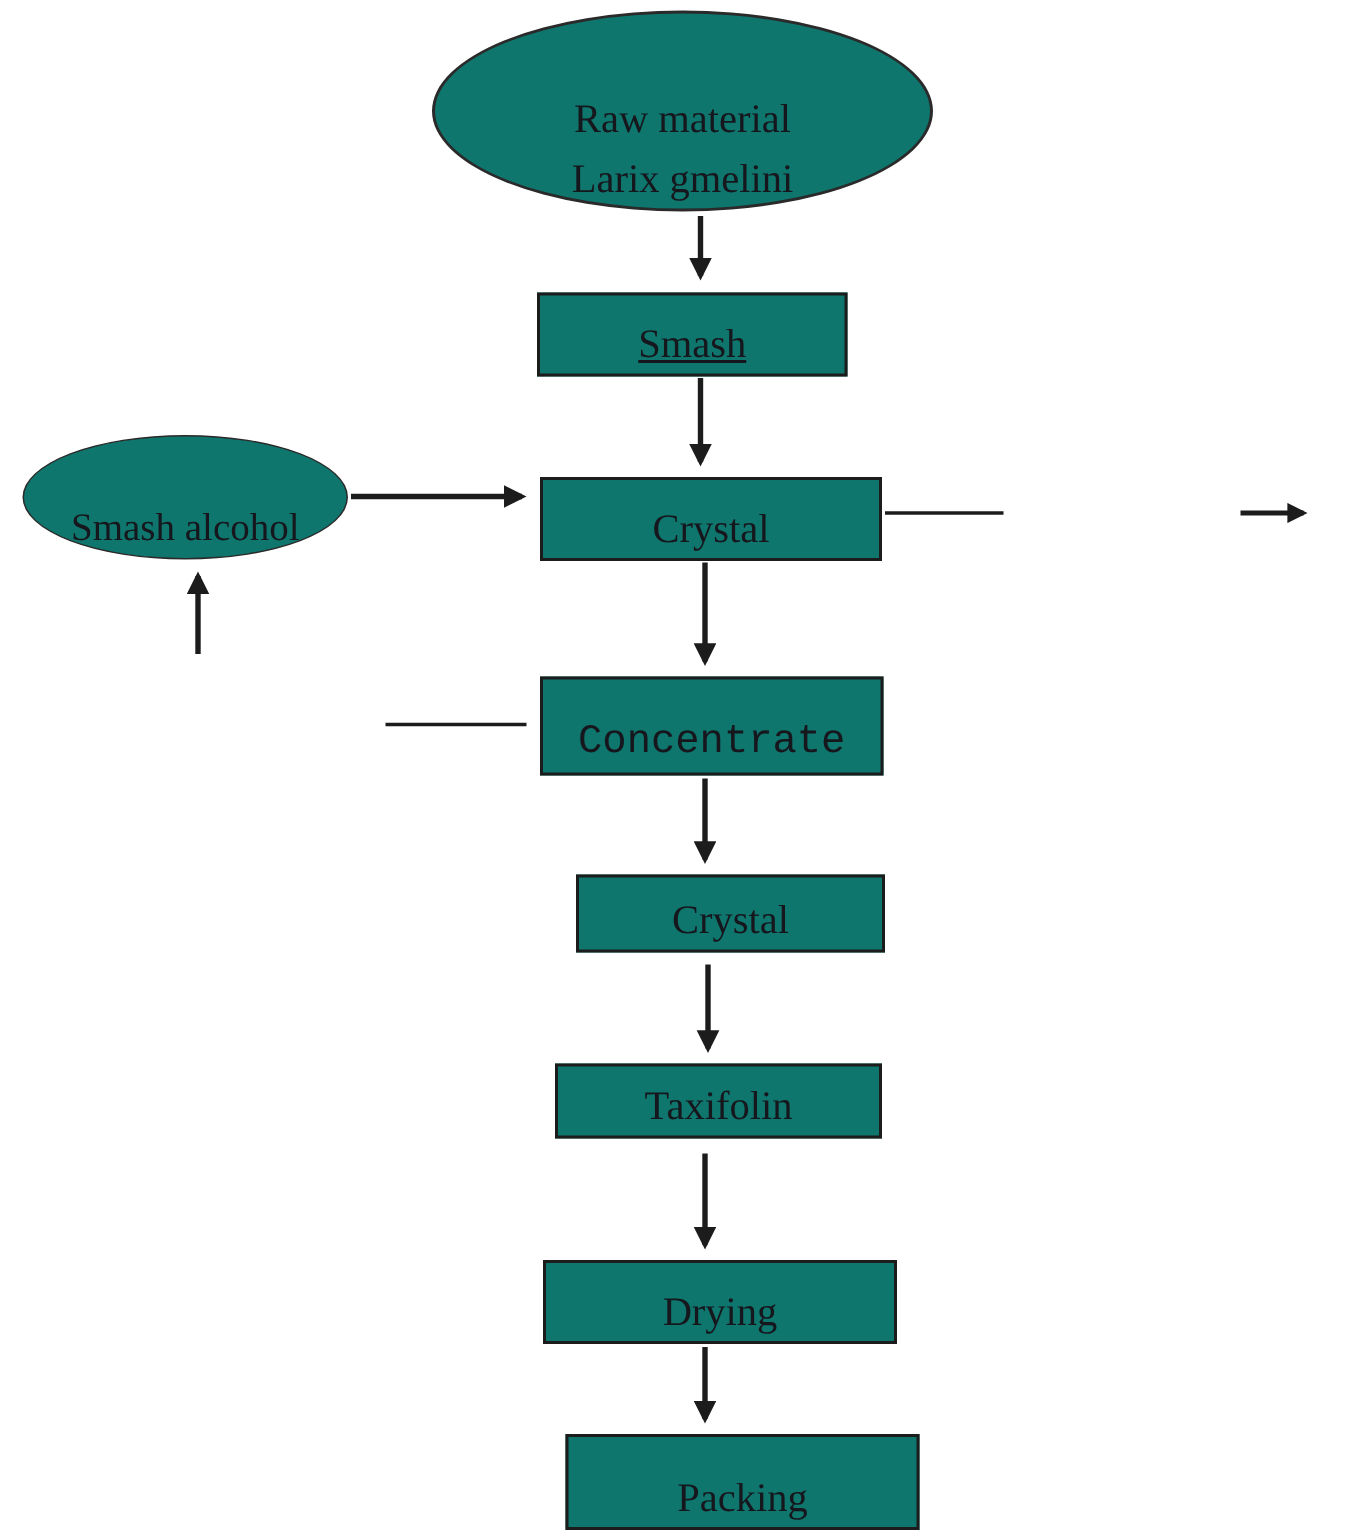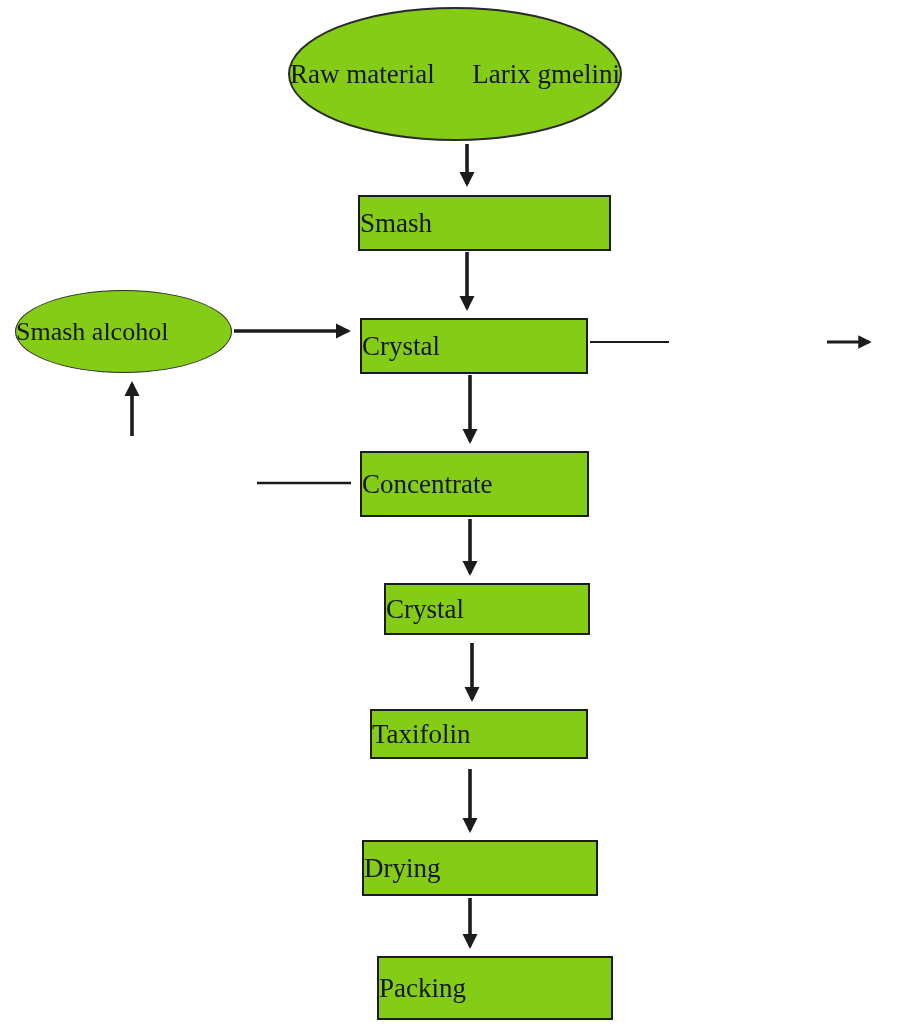--- a/index.html
+++ b/index.html
@@ -21,24 +21,24 @@
     left: 0;
     top: 0;
     width: 905px;
     height: 1024px;
     z-index: 1;
   }
   .node {
     position: absolute;
     z-index: 2;
     display: flex;
-    flex-direction: row;
+    flex-direction: column;
     align-items: center;
-    justify-content: space-between;
-    background: #84cc16;
+    justify-content: flex-end;
+    background: #0f766e;
     font-size: 27px;
     line-height: 40px;
     text-align: center;
     box-sizing: border-box;
     white-space: nowrap;
   }
   .rect {
     border: 2px solid #1c1c1c;
   }
   .ellipse {
@@ -73,35 +73,35 @@
     <line x1="472" y1="643" x2="472" y2="699" stroke="#1c1c1c" stroke-width="3.6" marker-end="url(#arrowhead)"></line>
     <line x1="470" y1="769" x2="470" y2="830" stroke="#1c1c1c" stroke-width="3.6" marker-end="url(#arrowhead)"></line>
     <line x1="470" y1="898" x2="470" y2="946" stroke="#1c1c1c" stroke-width="3.6" marker-end="url(#arrowhead)"></line>
   </svg>
 
   <div class="node ellipse" style="left:288px; top:7px; width:334px; height:134px;">
     <span>Raw material</span>
     <span>Larix gmelini</span>
   </div>
 
-  <div class="node rect" style="left:358px; top:195px; width:253px; height:56px;">
+  <div class="node rect" style="left:358px; top:195px; width:207px; height:56px;text-decoration:underline;">
     <span>Smash</span>
   </div>
 
   <div class="node ellipse thin" style="left:15px; top:290px; width:217px; height:83px; font-size:26px;">
     <span>Smash alcohol</span>
   </div>
 
   <div class="node rect" style="left:360px; top:318px; width:228px; height:56px;">
     <span>Crystal</span>
   </div>
 
 
 
-  <div class="node rect" style="left:360px; top:451px; width:229px; height:66px;">
+  <div class="node rect" style="left:360px; top:451px; width:229px; height:66px;font-family:Liberation Mono, monospace;">
     <span>Concentrate</span>
   </div>
 
   <div class="node rect" style="left:384px; top:583px; width:206px; height:52px;">
     <span>Crystal</span>
   </div>
 
   <div class="node rect" style="left:370px; top:709px; width:218px; height:50px;">
     <span>Taxifolin</span>
   </div>

